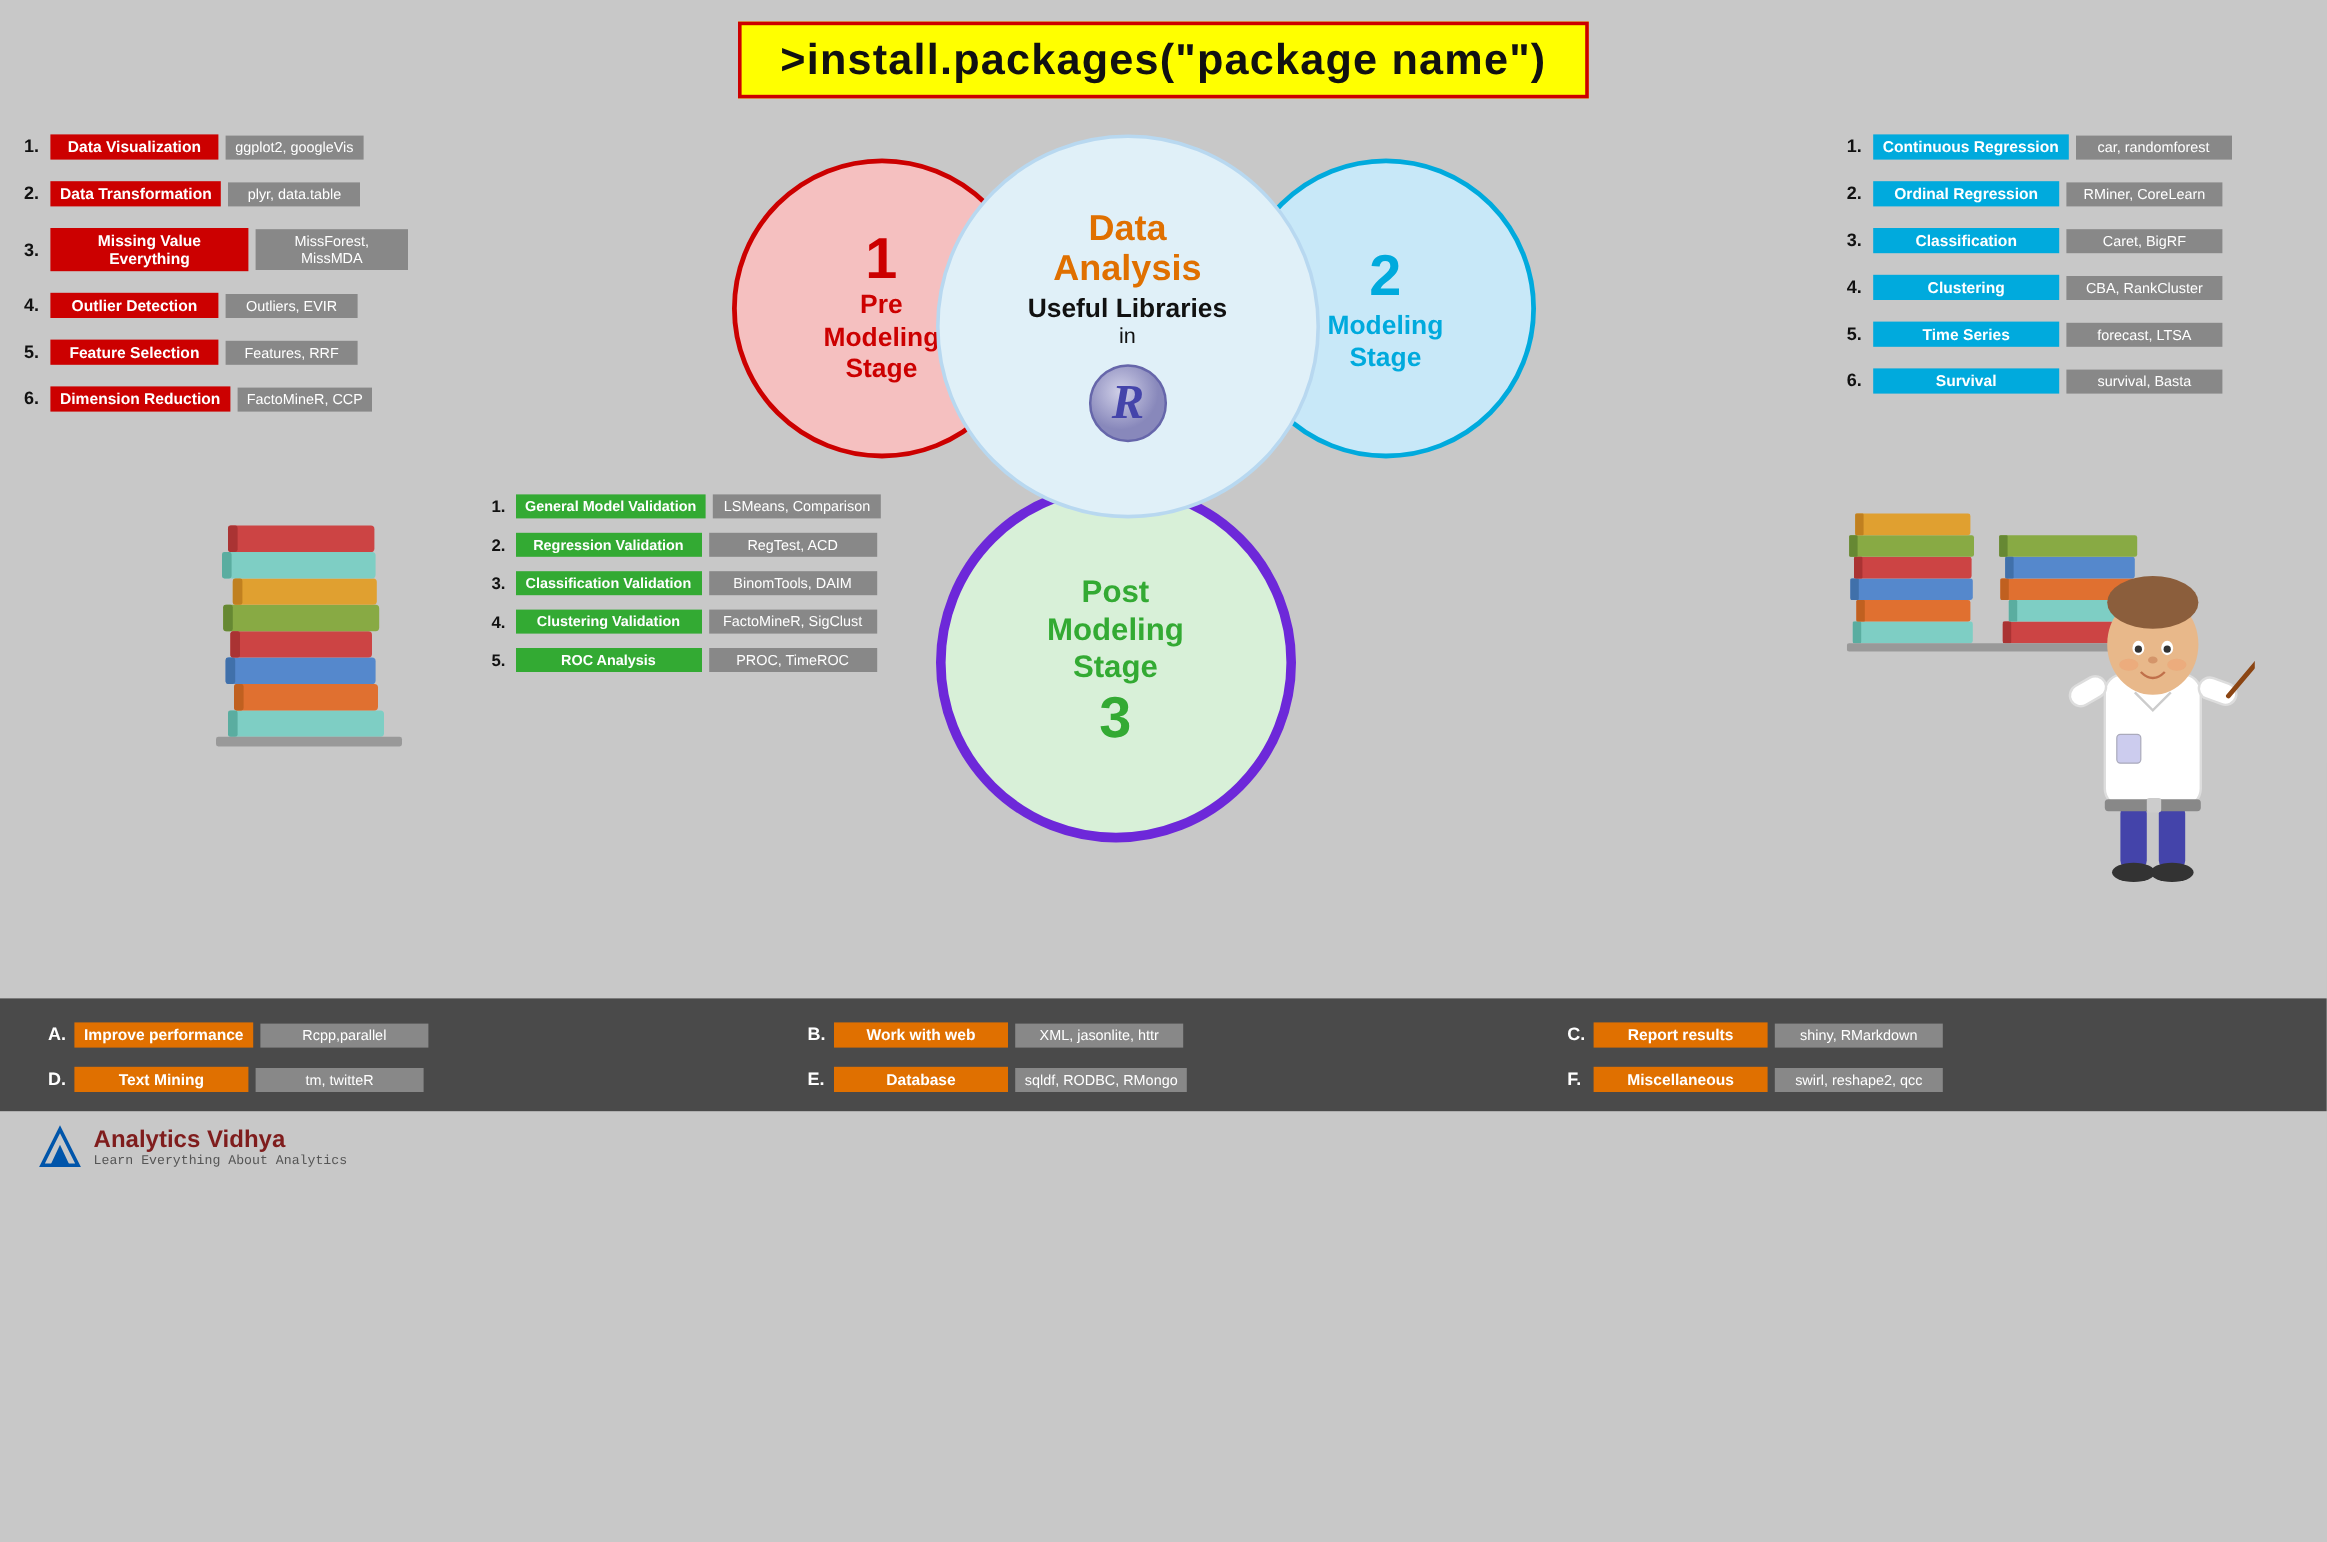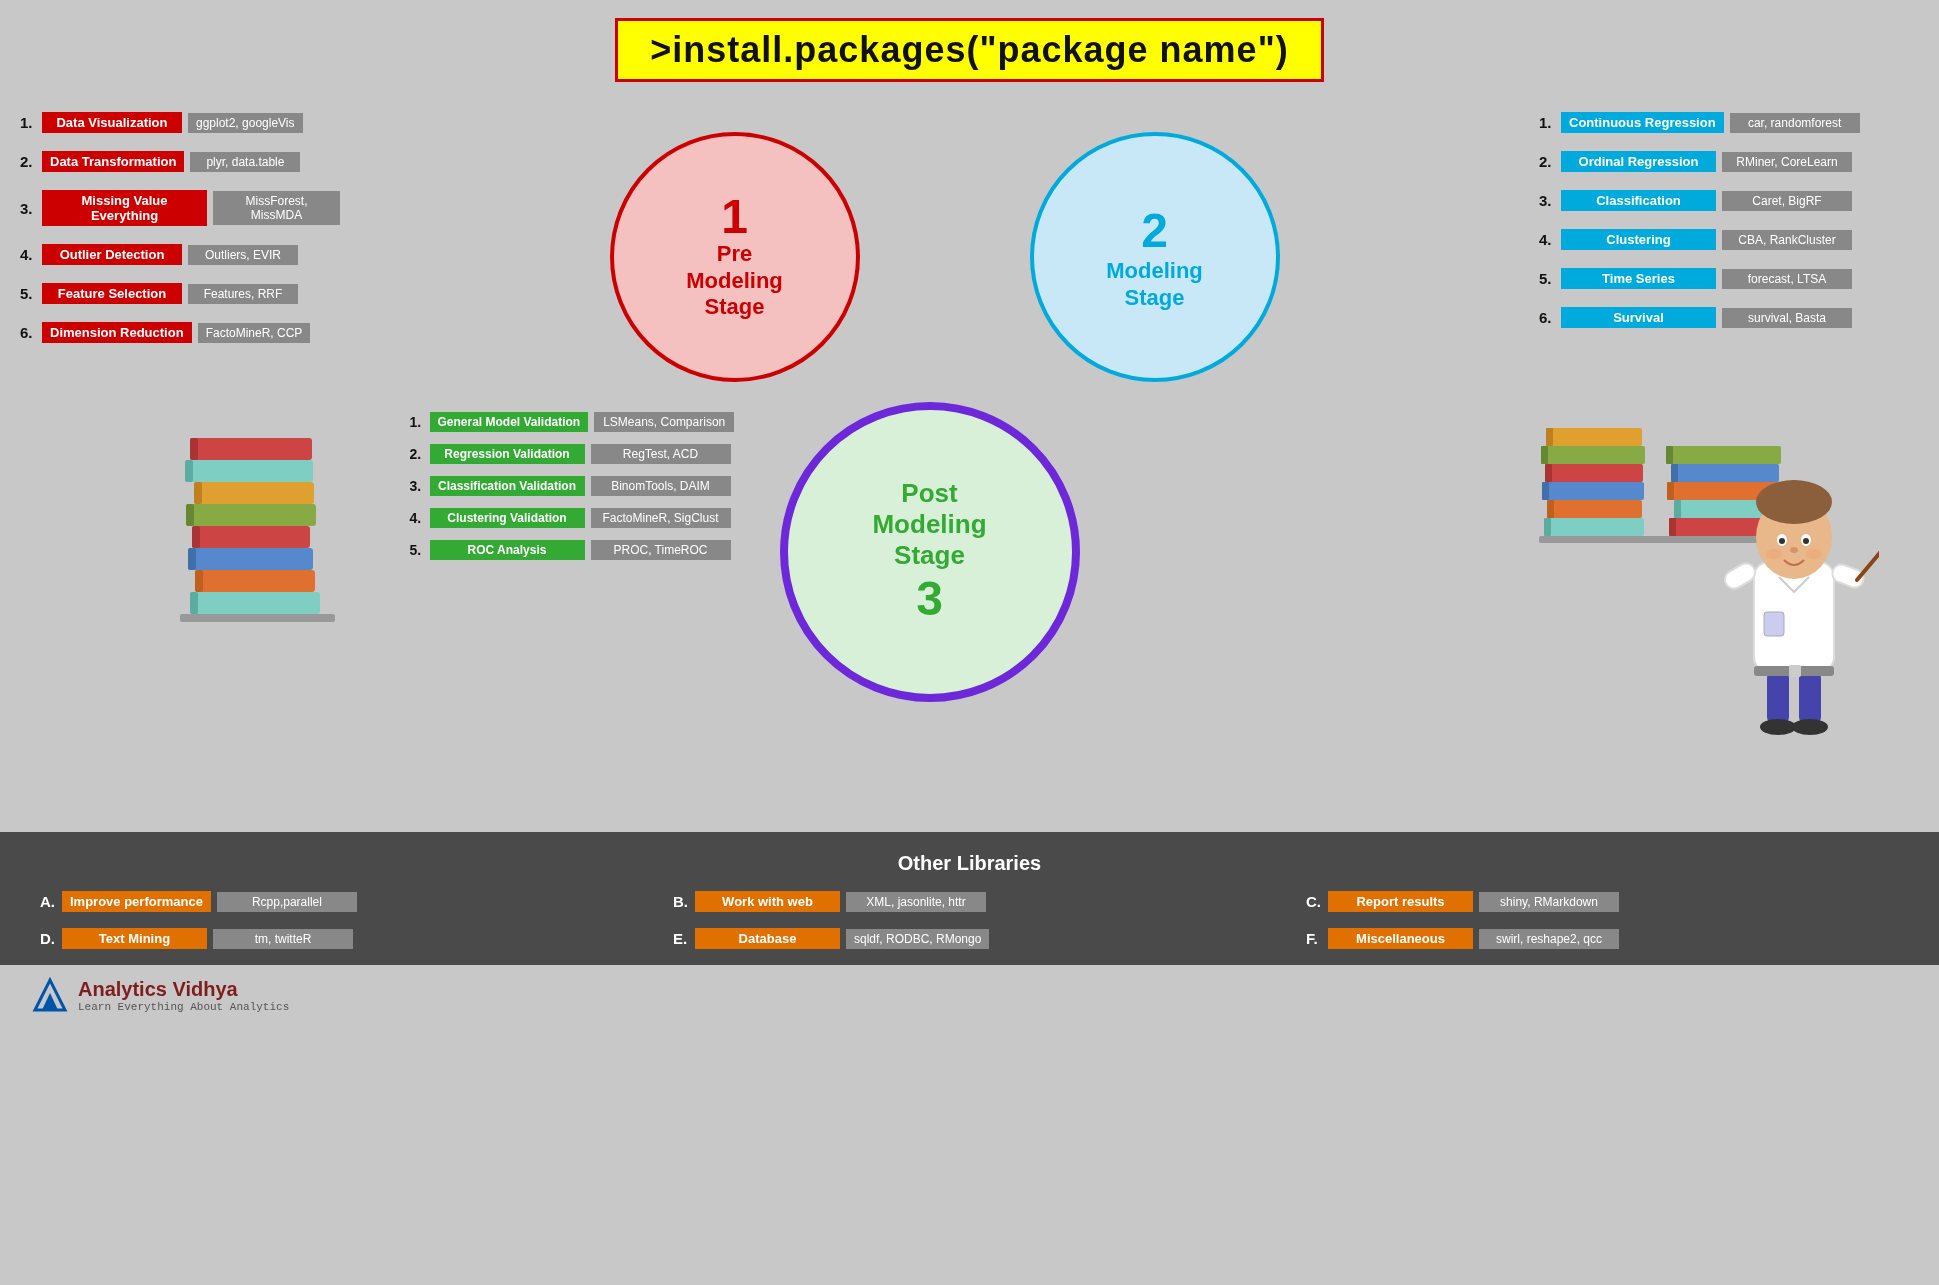--- a/index.html
+++ b/index.html
@@ -425,20 +425,36 @@
       <div class="circle-pre">
         <div class="num">1</div>
         <div class="stage-text">Pre<br>Modeling<br>Stage</div>
       </div>
 
       <div class="circle-model">
         <div class="num">2</div>
         <div class="stage-text">Modeling<br>Stage</div>
       </div>
 
+      <div class="circle-center">
+        <div class="da-title">Data<br>Analysis</div>
+        <div class="da-sub">Useful Libraries</div>
+        <div class="da-in">in</div>
+
+        <svg class="r-logo" viewBox="0 0 100 100">
+          <defs>
+            <radialGradient id="rg1" cx="40%" cy="35%">
+              <stop offset="0%" stop-color="#d0d0e8"></stop>
+              <stop offset="100%" stop-color="#8888bb"></stop>
+            </radialGradient>
+          </defs>
+          <ellipse cx="50" cy="50" rx="45" ry="45" fill="url(#rg1)" stroke="#6666aa" stroke-width="3"></ellipse>
+          <text x="50" y="68" font-size="58" font-weight="bold" fill="#4444aa" text-anchor="middle" font-family="serif" font-style="italic">R</text>
+        </svg>
+      </div>
 
       <div class="circle-post">
         <div class="stage-text">Post<br>Modeling<br>Stage</div>
         <div class="num">3</div>
       </div>
 
       <div class="post-lists">
         <div id="post-list">
             <div class="post-item-row">
     <span class="post-num">1.</span>
@@ -573,21 +589,20 @@
       <ellipse cx="69" cy="275" rx="18" ry="8" fill="#333"></ellipse>
       <ellipse cx="101" cy="275" rx="18" ry="8" fill="#333"></ellipse>
 
       <rect x="45" y="214" width="80" height="10" rx="3" fill="#888"></rect>
       <rect x="80" y="213" width="12" height="12" rx="2" fill="#ccc"></rect>
     </svg>
   </div>
 </div>
 
 <div class="bottom-bar">
-  <div class="bottom-title">Other Libraries</div>
   <div class="bottom-grid">
       <div class="bottom-item">
     <span class="bottom-letter">A.</span>
     <span class="bottom-label">Improve performance</span>
     <span class="bottom-value">Rcpp,parallel</span>
   </div>
       <div class="bottom-item">
     <span class="bottom-letter">B.</span>
     <span class="bottom-label">Work with web</span>
     <span class="bottom-value">XML, jasonlite, httr</span>

